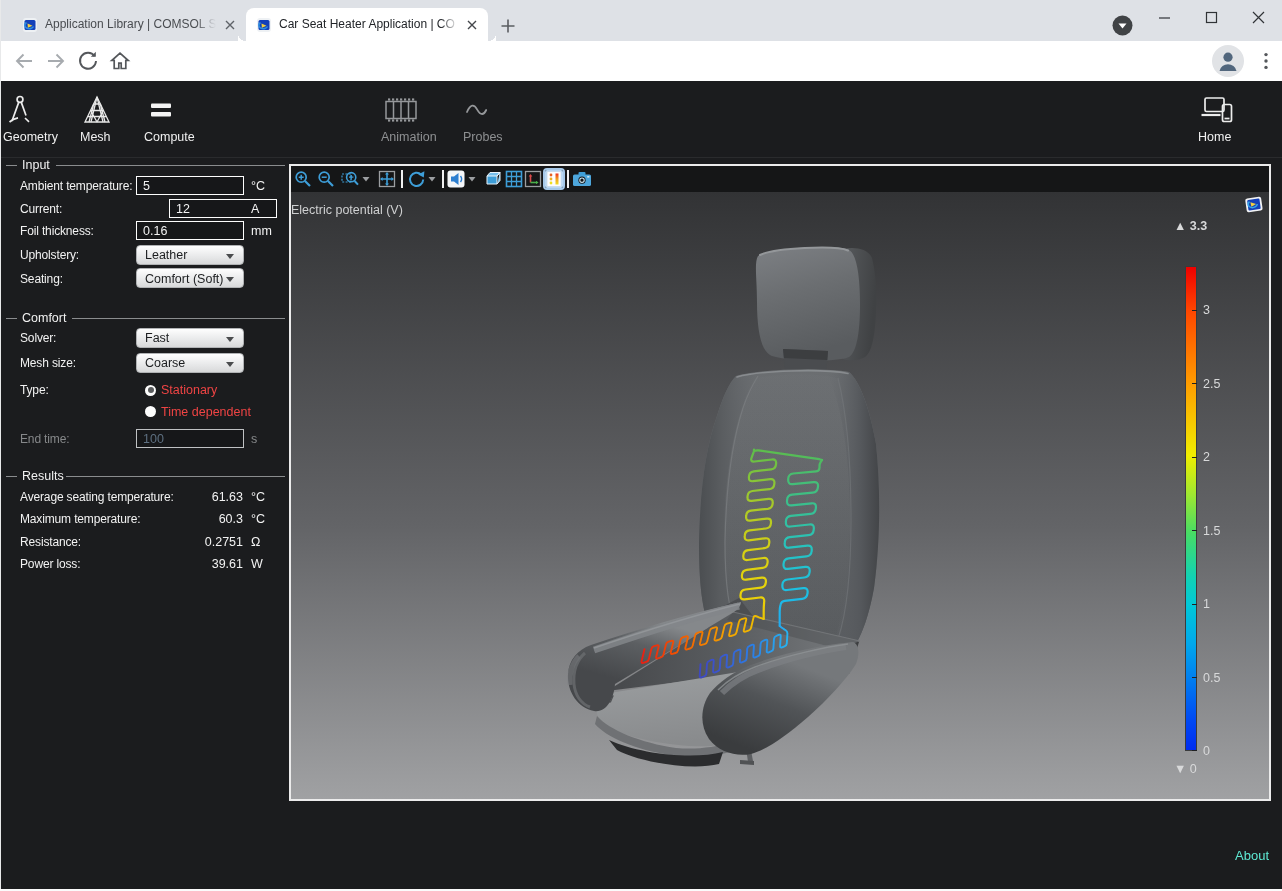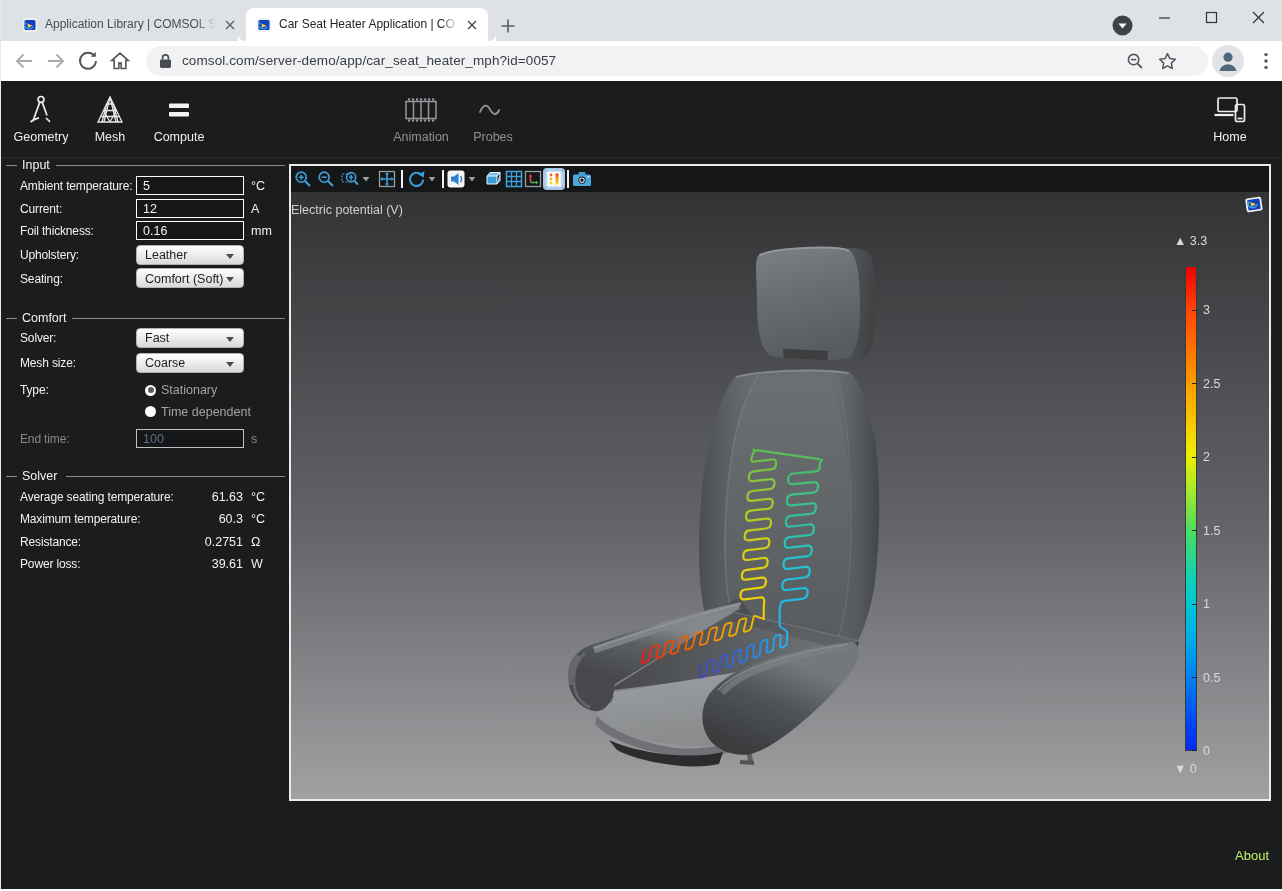--- a/index.html
+++ b/index.html
@@ -34,21 +34,21 @@
 #lockico { position:absolute; left:13px; top:7px; }
 #zoomico { position:absolute; right:62px; top:5px; }
 #starico { position:absolute; right:30px; top:5px; }
 #avatar { position:absolute; left:1212px; top:4px; width:32px; height:32px; border-radius:16px; background:#e1e3e6; }
 #menu3 { position:absolute; left:1254px; top:8px; width:24px; height:24px; }
 
 
 #app { position:absolute; left:0; top:81px; width:1282px; height:810px; background:#1b1c1e; }
 
 #ribbon { position:absolute; left:0; top:0; width:1282px; height:77px; border-bottom:1px solid #2a2b2d; }
-.rbtn { position:absolute; top:9px; height:62px; text-align:center; transform:translateX(-50%); color:#f0f0f0; font-size:12.5px; }
+.rbtn { position:absolute; top:9px; height:62px; text-align:left; transform:translateX(-50%); color:#f0f0f0; font-size:12.5px; }
 .rbtn .ric { display:block; height:38px; margin-bottom:2px; }
 .rbtn .ric svg { margin-top:3px; }
 .rbtn.disabled { color:#8e9092; }
 .rbtn.active { color:#3fb3d9; }
 
 
 .sechdr { position:absolute; left:0; width:289px; height:14px; color:#f2f2f2; font-size:12.5px; }
 .sechdr .dash { position:absolute; left:6px; top:7px; width:11px; height:1px; background:#8a8c8e; }
 .sechdr .lbl { position:absolute; left:22px; top:0; }
 .sechdr .line { position:absolute; right:4px; top:7px; height:1px; background:#8a8c8e; }
@@ -57,41 +57,41 @@
 .funit { position:absolute; left:251px; color:#f2f2f2; font-size:12.5px; }
 .funit.dis { color:#86888a; }
 .tbox { position:absolute; left:136px; width:108px; height:19px; background:#161719; border:1px solid #fdfdfd; color:#f2f2f2;
         font-size:12.5px; font-family:"Liberation Sans", sans-serif; padding:0 0 0 6px; outline:none; }
 .tbox.dis { border-color:#bfc1c3; color:#5d6f80; }
 .dbox { position:absolute; left:136px; width:108px; height:20px; background:linear-gradient(#fefefe,#e9eaeb 55%,#d8d9da);
         border:1px solid #b0b2b4; border-radius:4px; color:#1c1e20; font-size:12.5px; padding:2.5px 0 0 8px; cursor:default; }
 .dbox .arr { position:absolute; right:9px; top:8px; width:0; height:0; border-left:4px solid transparent; border-right:4px solid transparent; border-top:5px solid #4a4c4e; }
 .radio { position:absolute; left:145px; width:11px; height:11px; border-radius:50%; background:#fdfdfd; }
 .radio.sel::after { content:""; position:absolute; left:2.5px; top:2.5px; width:6px; height:6px; border-radius:50%; background:#5a5c5e; }
-.rlabel { position:absolute; left:161px; color:#a3a3a3; font-size:12.5px; }
+.rlabel { position:absolute; left:161px; color:#ef4444; font-size:12.5px; }
 .rvalue { position:absolute; width:110px; left:133px; text-align:right; color:#f2f2f2; font-size:12.5px; }
 
 
 #gframe { position:absolute; left:289px; top:83px; width:982px; height:637px; border:2px solid #ebebeb; background:#151617; }
 #gtoolbar { position:absolute; left:0; top:0; width:978px; height:26px; }
 .gico { position:absolute; top:4px; width:18px; height:18px; }
 .gsep { position:absolute; top:4px; width:2px; height:18px; background:#f0f0f0; }
 .gico.selected { outline:2px solid #a6c8e8; background:#b9d7f2; border-radius:2px; }
 #gcanvas { position:absolute; left:0; top:26px; width:978px; height:607px; background:linear-gradient(#323335, #636467 55%, #a0a1a3); }
 #plot-title { position:absolute; left:0; top:11px; width:978px; text-align:left; color:#cfd0d1; font-size:12.5px; }
 #scene { position:absolute; left:0; top:0; }
 #comsol-logo { position:absolute; right:5px; top:3px; }
 #colorbar { position:absolute; left:894px; top:74px; width:12px; height:485px; border:1px solid #3a3b3c;
   background:linear-gradient(#f00000, #ff4600 9%, #ff9c00 24%, #f0ee00 39%, #a0e830 47%, #48dc64 55%, #12d2b2 64%, #00c8d8 70%, #00a8ec 78%, #0080f0 85%, #0048f4 94%, #002cf0); }
 .cb-tick { position:absolute; left:912px; color:#d8d9da; font-size:12.5px; }
 .cb-mark { position:absolute; left:901px; width:5px; height:1px; background:#202122; }
-#cb-max { position:absolute; left:883px; top:42px; color:#d8d9da; font-size:12.5px; }
+#cb-max { position:absolute; left:883px; top:27px; color:#d8d9da; font-size:12.5px;font-weight:bold; }
 #cb-min { position:absolute; left:883px; top:570px; color:#d8d9da; font-size:12.5px; }
 
-#about { position:absolute; right:13px; bottom:28px; color:#bef264; font-size:13px; text-decoration:none; cursor:pointer; }
+#about { position:absolute; right:13px; bottom:28px; color:#5eead4; font-size:13px; text-decoration:none; cursor:pointer; }
 
 #winborder-l { position:absolute; left:0; top:0; width:1px; height:891px; background:#e8e9ea; z-index:50; }
 #winborder-b { position:absolute; left:0; bottom:0; width:1282px; height:2px; background:#fbfbfb; z-index:50; }
 </style>
 </head>
 <body>
 
 <div id="tabstrip">
   <div id="tab1" class="tab inactive">
     <span class="fav"><svg width="16" height="16" viewBox="0 0 16 16">
@@ -154,35 +154,20 @@
   <span class="navico" style="left:44px"><svg width="24" height="24" viewBox="0 0 24 24" style="transform:scaleX(-1)">
         <path d="M20,12H5M11.5,5.5 5,12l6.5,6.5" fill="none" stroke="#a7abaf" stroke-width="1.9"></path>
       </svg></span>
   <span class="navico" style="left:76px"><svg width="24" height="24" viewBox="0 0 24 24">
         <path d="M18.6,7.2A8,8 0 1 0 20,12" fill="none" stroke="#54575b" stroke-width="1.9"></path>
         <path d="M19.8,2.8v5h-5z" fill="#54575b"></path>
       </svg></span>
   <span class="navico" style="left:108px"><svg width="24" height="24" viewBox="0 0 24 24">
         <path d="M12,4.2 20.2,11.5h-2.4V19.5h-4.6v-5.4h-2.4v5.4H6.2V11.5H3.8z" fill="none" stroke="#54575b" stroke-width="1.7"></path>
       </svg></span>
-  <div id="omnibox">
-    <span id="lockico"><svg width="13" height="16" viewBox="0 0 13 16">
-          <rect x="1" y="6.5" width="11" height="8.5" rx="1.4" fill="#494c50"></rect>
-          <path d="M3.6,6.5V4.7a2.9,2.9 0 0 1 5.8,0V6.5" fill="none" stroke="#494c50" stroke-width="1.7"></path>
-        </svg></span>
-    <span id="urltext">comsol.com/server-demo/app/car_seat_heater_mph?id=0057</span>
-    <span id="zoomico"><svg width="21" height="21" viewBox="0 0 21 21">
-          <circle cx="8.6" cy="8.6" r="5.2" fill="none" stroke="#54575b" stroke-width="1.6"></circle>
-          <path d="M12.6,12.6 17,17" stroke="#54575b" stroke-width="1.8"></path>
-          <path d="M6,8.6h5.2" stroke="#54575b" stroke-width="1.5"></path>
-        </svg></span>
-    <span id="starico"><svg width="21" height="21" viewBox="0 0 21 21">
-          <path d="M10.5,2.6l2.4,5 5.4,.7-4,3.8 1,5.4-4.8-2.6-4.8,2.6 1-5.4-4-3.8 5.4-.7z" fill="none" stroke="#54575b" stroke-width="1.5" stroke-linejoin="round"></path>
-        </svg></span>
-  </div>
   <div id="avatar"><svg width="32" height="32" viewBox="0 0 32 32">
         <circle cx="16" cy="12.2" r="4.6" fill="#52677d"></circle>
         <path d="M7.5,26a8.7,8.7 0 0 1 17,0z" fill="#52677d"></path>
       </svg></div>
   <div id="menu3"><svg width="24" height="24" viewBox="0 0 24 24">
         <circle cx="12" cy="5.6" r="1.7" fill="#54575b"></circle>
         <circle cx="12" cy="12" r="1.7" fill="#54575b"></circle>
         <circle cx="12" cy="18.4" r="1.7" fill="#54575b"></circle>
       </svg></div>
 </div>
@@ -265,21 +250,21 @@
   <div id="panel">
     <div class="sechdr" style="top:77px">
       <span class="dash"></span>
         <span class="lbl">Input</span>
         <span class="line" style="left:56px"></span>
     </div>
     <div class="flabel" style="top:98px">Ambient temperature:</div>
     <input class="tbox" style="top: 95px;" value="5">
     <div class="funit" style="top:98px">°C</div>
     <div class="flabel" style="top:121px">Current:</div>
-    <input class="tbox" style="top: 118px;" value="12">
+    <input class="tbox" style="top: 118px; margin-left: 33px;" value="12">
     <div class="funit" style="top:121px">A</div>
     <div class="flabel" style="top:143px">Foil thickness:</div>
     <input class="tbox" style="top: 140px;" value="0.16">
     <div class="funit" style="top:143px">mm</div>
     <div class="flabel" style="top:167px">Upholstery:</div>
     <div class="dbox" style="top:163.5px"><span>Leather</span><span class="arr"></span></div>
     <div class="flabel" style="top:191px">Seating:</div>
     <div class="dbox" style="top:187px"><span>Comfort (Soft)</span><span class="arr"></span></div>
 
     <div class="sechdr" style="top:230px">
@@ -295,21 +280,21 @@
     <span class="radio sel" style="top:303.5px"></span>
     <div class="rlabel" style="top:302px">Stationary</div>
     <span class="radio" style="top:325px"></span>
     <div class="rlabel" style="top:323.5px">Time dependent</div>
     <div class="flabel dis" style="top:351px">End time:</div>
     <input class="tbox dis" style="top: 348px;" disabled="" value="100">
     <div class="funit dis" style="top:351px">s</div>
 
     <div class="sechdr" style="top:388px">
       <span class="dash"></span>
-        <span class="lbl">Solver</span>
+        <span class="lbl">Results</span>
         <span class="line" style="left:66px"></span>
     </div>
     <div class="flabel" style="top:409px">Average seating temperature:</div>
     <div class="rvalue" style="top:409px">61.63</div>
     <div class="funit" style="top:409px">°C</div>
     <div class="flabel" style="top:431px">Maximum temperature:</div>
     <div class="rvalue" style="top:431px">60.3</div>
     <div class="funit" style="top:431px">°C</div>
     <div class="flabel" style="top:454px">Resistance:</div>
     <div class="rvalue" style="top:454px">0.2751</div>

